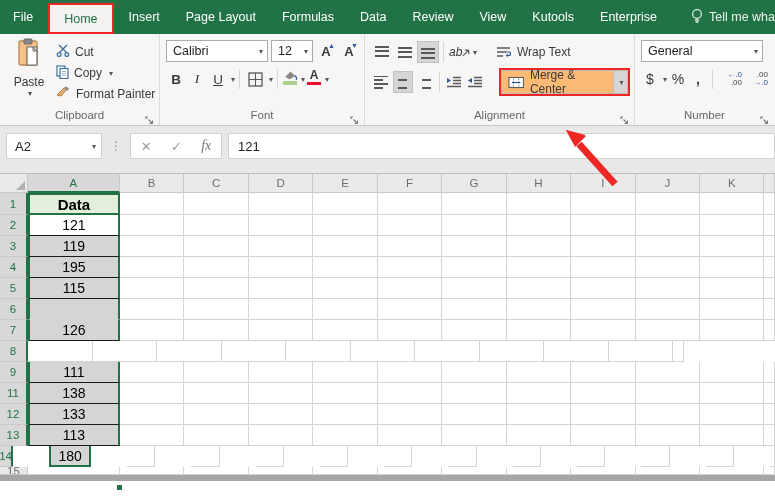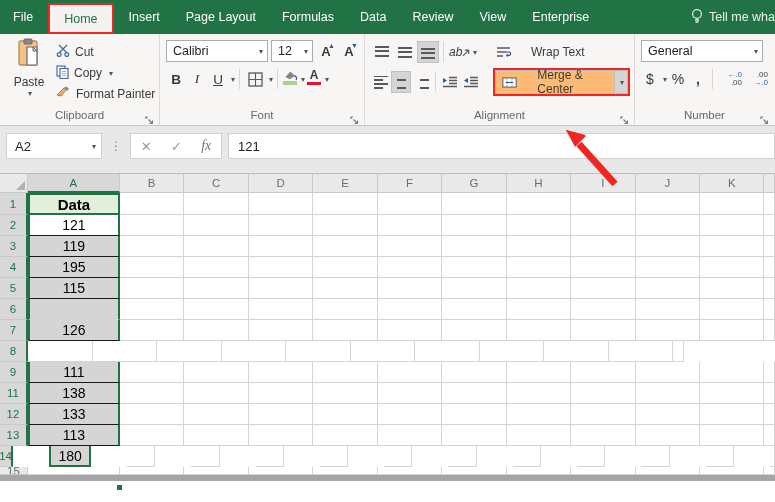--- a/index.html
+++ b/index.html
@@ -50,21 +50,21 @@
   .g-align { width:270px; }
   .al-row1 { gap:1px; margin-top:2px; }
   .al-row2 { gap:1px; margin-top:4px; }
   .icon-btn { width:22px; height:22px; }
   .lines { display:flex; flex-direction:column; width:14px; height:13px; gap:2.5px; }
   .lines i { display:block; height:2px; background:#595959; }
   .lines.top { justify-content:flex-start; } .lines.mid { justify-content:center; } .lines.bot { justify-content:flex-end; }
   .lines.l i:nth-child(even), .lines.r i:nth-child(even), .lines.c i:nth-child(even){ width:9px; }
   .lines.c { align-items:center; } .lines.r { align-items:flex-end; }
   .ori { font-size:12px; font-style:italic; color:#3b3a39; }
-  .wrap-btn, .merge-btn { height:24px; gap:20px; font-size:12px; padding:0 6px; }
+  .wrap-btn, .merge-btn { height:24px; gap:6px; font-size:12px; padding:0 6px; }
   .merge-wrap { display:flex; align-items:stretch; border:2px solid #ee2724; margin-left:12px; }
   .merge-btn { background:#fdba74; border:1px solid #bdbdbd; border-right:none; }
   .merge-dd { background:#d5d5d5; border:1px solid #bdbdbd; width:16px; display:flex; align-items:center; justify-content:center; cursor:pointer; }
 
   
   .g-num { width:139px; border-right:none; }
   .numrow2 { margin-top:6px; gap:2px; }
   .numglyph { font-size:14px; width:18px; height:22px; color:#3b3a39; }
   .dec-icon { display:flex; flex-direction:column; font-size:8px; line-height:8px; color:#444; width:24px; height:22px; align-items:flex-end; justify-content:center; cursor:pointer; }
   .dec-icon b { color:#2b579a; font-weight:normal; }
@@ -108,20 +108,21 @@
 
   <div class="tabbar">
     <div class="tab">File</div>
     <div class="tab active">Home</div>
     <div class="tab">Insert</div>
     <div class="tab">Page Layout</div>
     <div class="tab">Formulas</div>
     <div class="tab">Data</div>
     <div class="tab">Review</div>
     <div class="tab">View</div>
+    <div class="tab">Kutools</div>
     <div class="tab">Enterprise</div>
     <div class="tellme">
       <span>
         <svg width="12" height="16" viewBox="0 0 12 16">
             <circle cx="6" cy="6" r="4.4" fill="none" stroke="#dcebe0" stroke-width="1.3"></circle>
             <path d="M4 12 h4 M4.5 14 h3" stroke="#dcebe0" stroke-width="1.3"></path>
           </svg>
       </span>
       <span>Tell me wha</span>
     </div>

